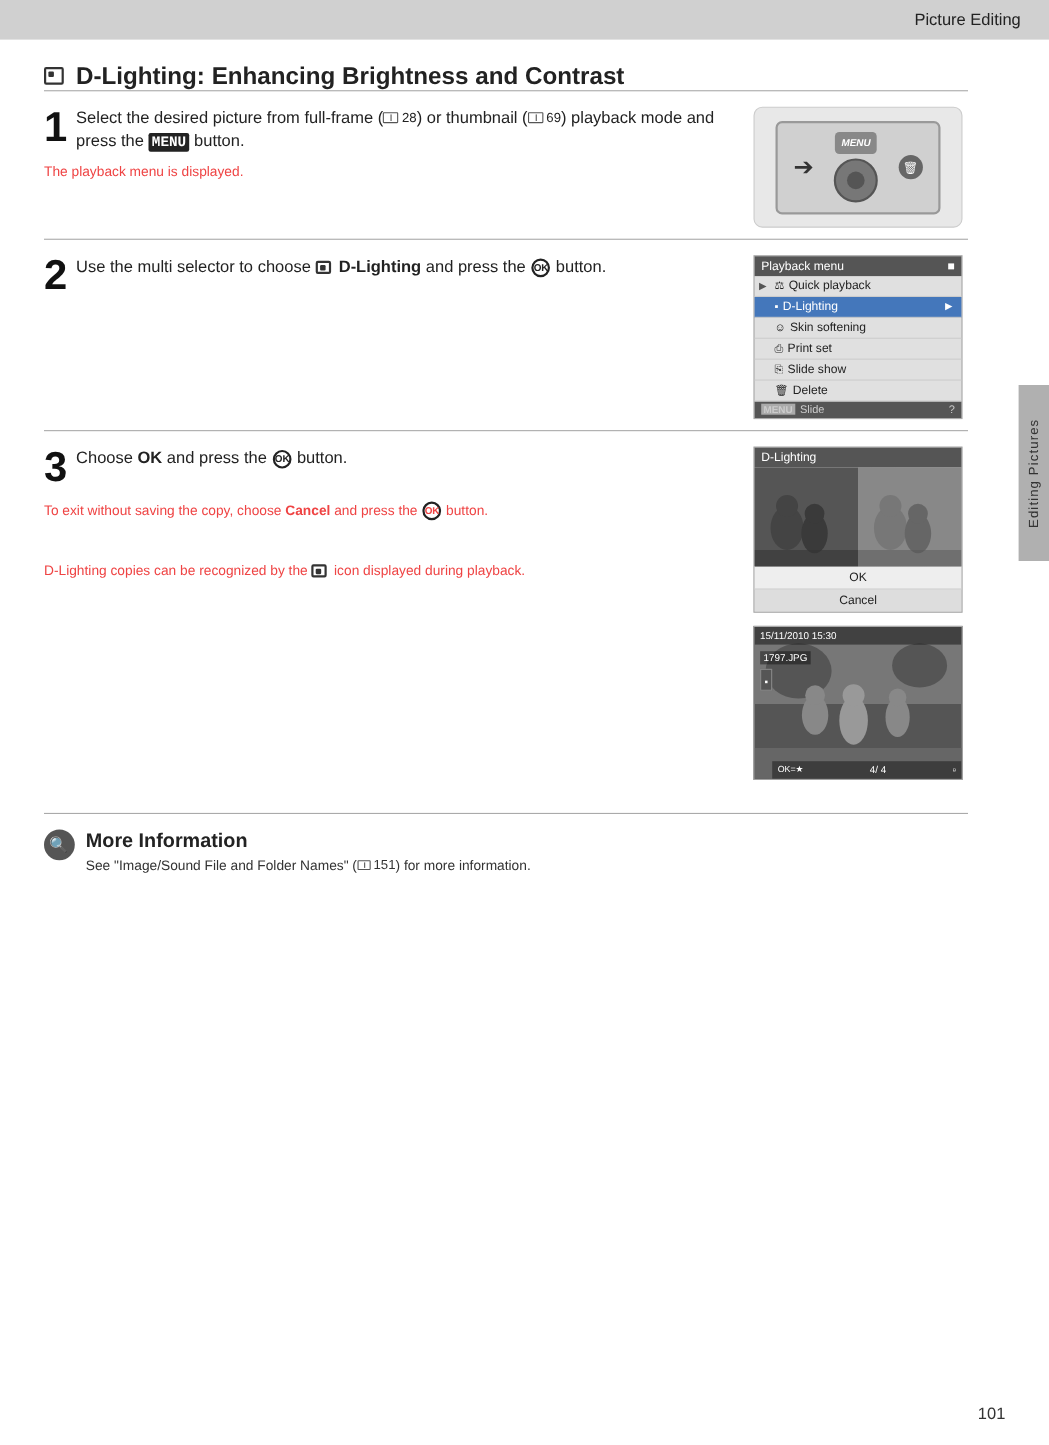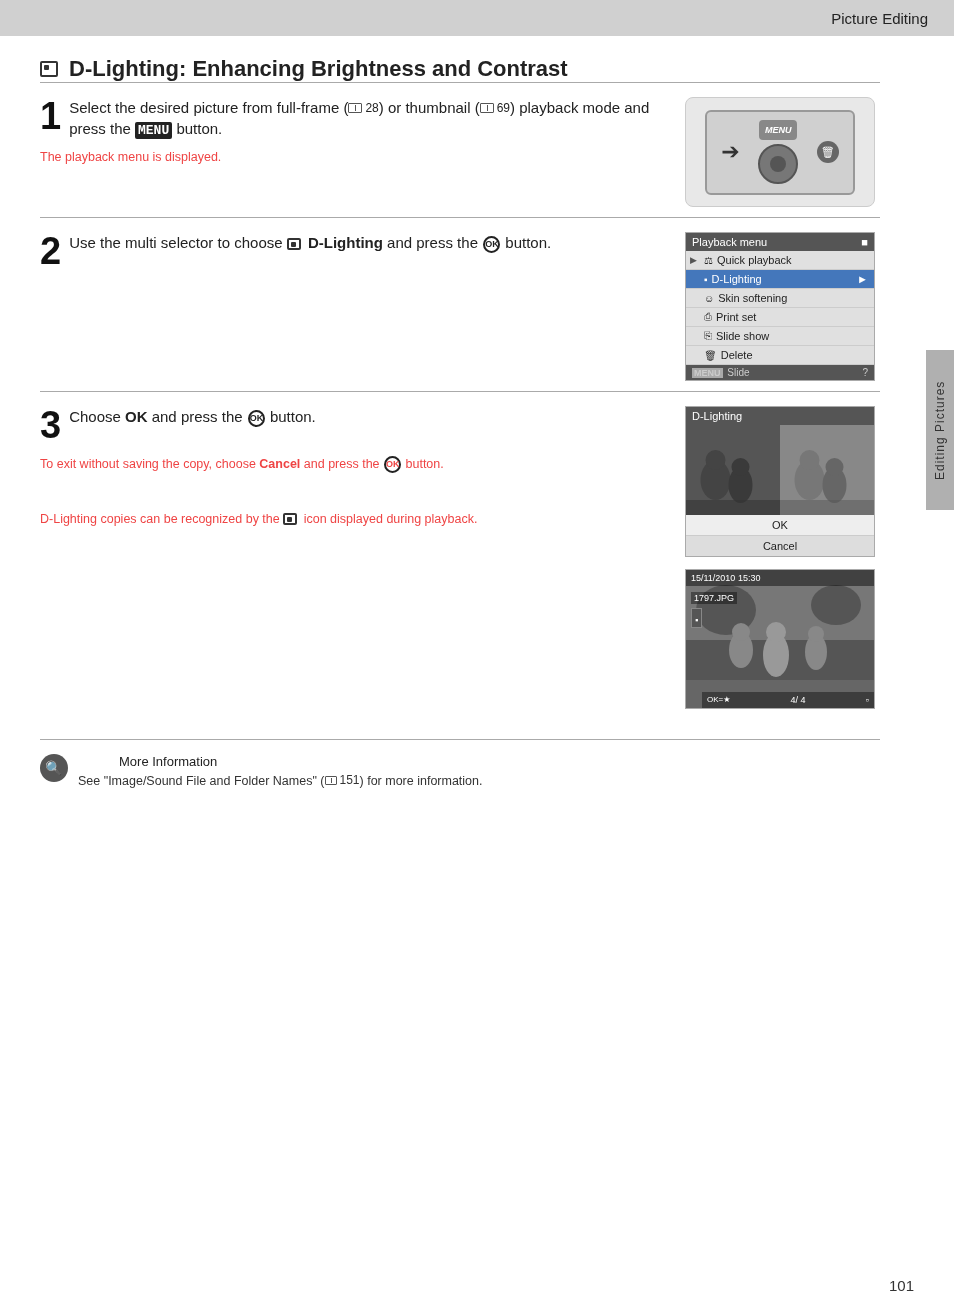--- a/index.html
+++ b/index.html
@@ -324,24 +324,23 @@
       background: #555;
       border-radius: 50%;
       display: flex;
       align-items: center;
       justify-content: center;
       color: #fff;
       font-size: 14px;
       flex-shrink: 0;
     }
     .more-info-content .more-info-title {
-      font-size: 13px;
-      font-weight: normal;
+      font-size: 18px;
+      font-weight: bold;
       margin-bottom: 4px;
-      margin-left: 41px;
     }
     .more-info-content .more-info-text {
       font-size: 12.5px;
       color: #333;
     }
 
     
     .page-number {
       position: absolute;
       bottom: 20px;

